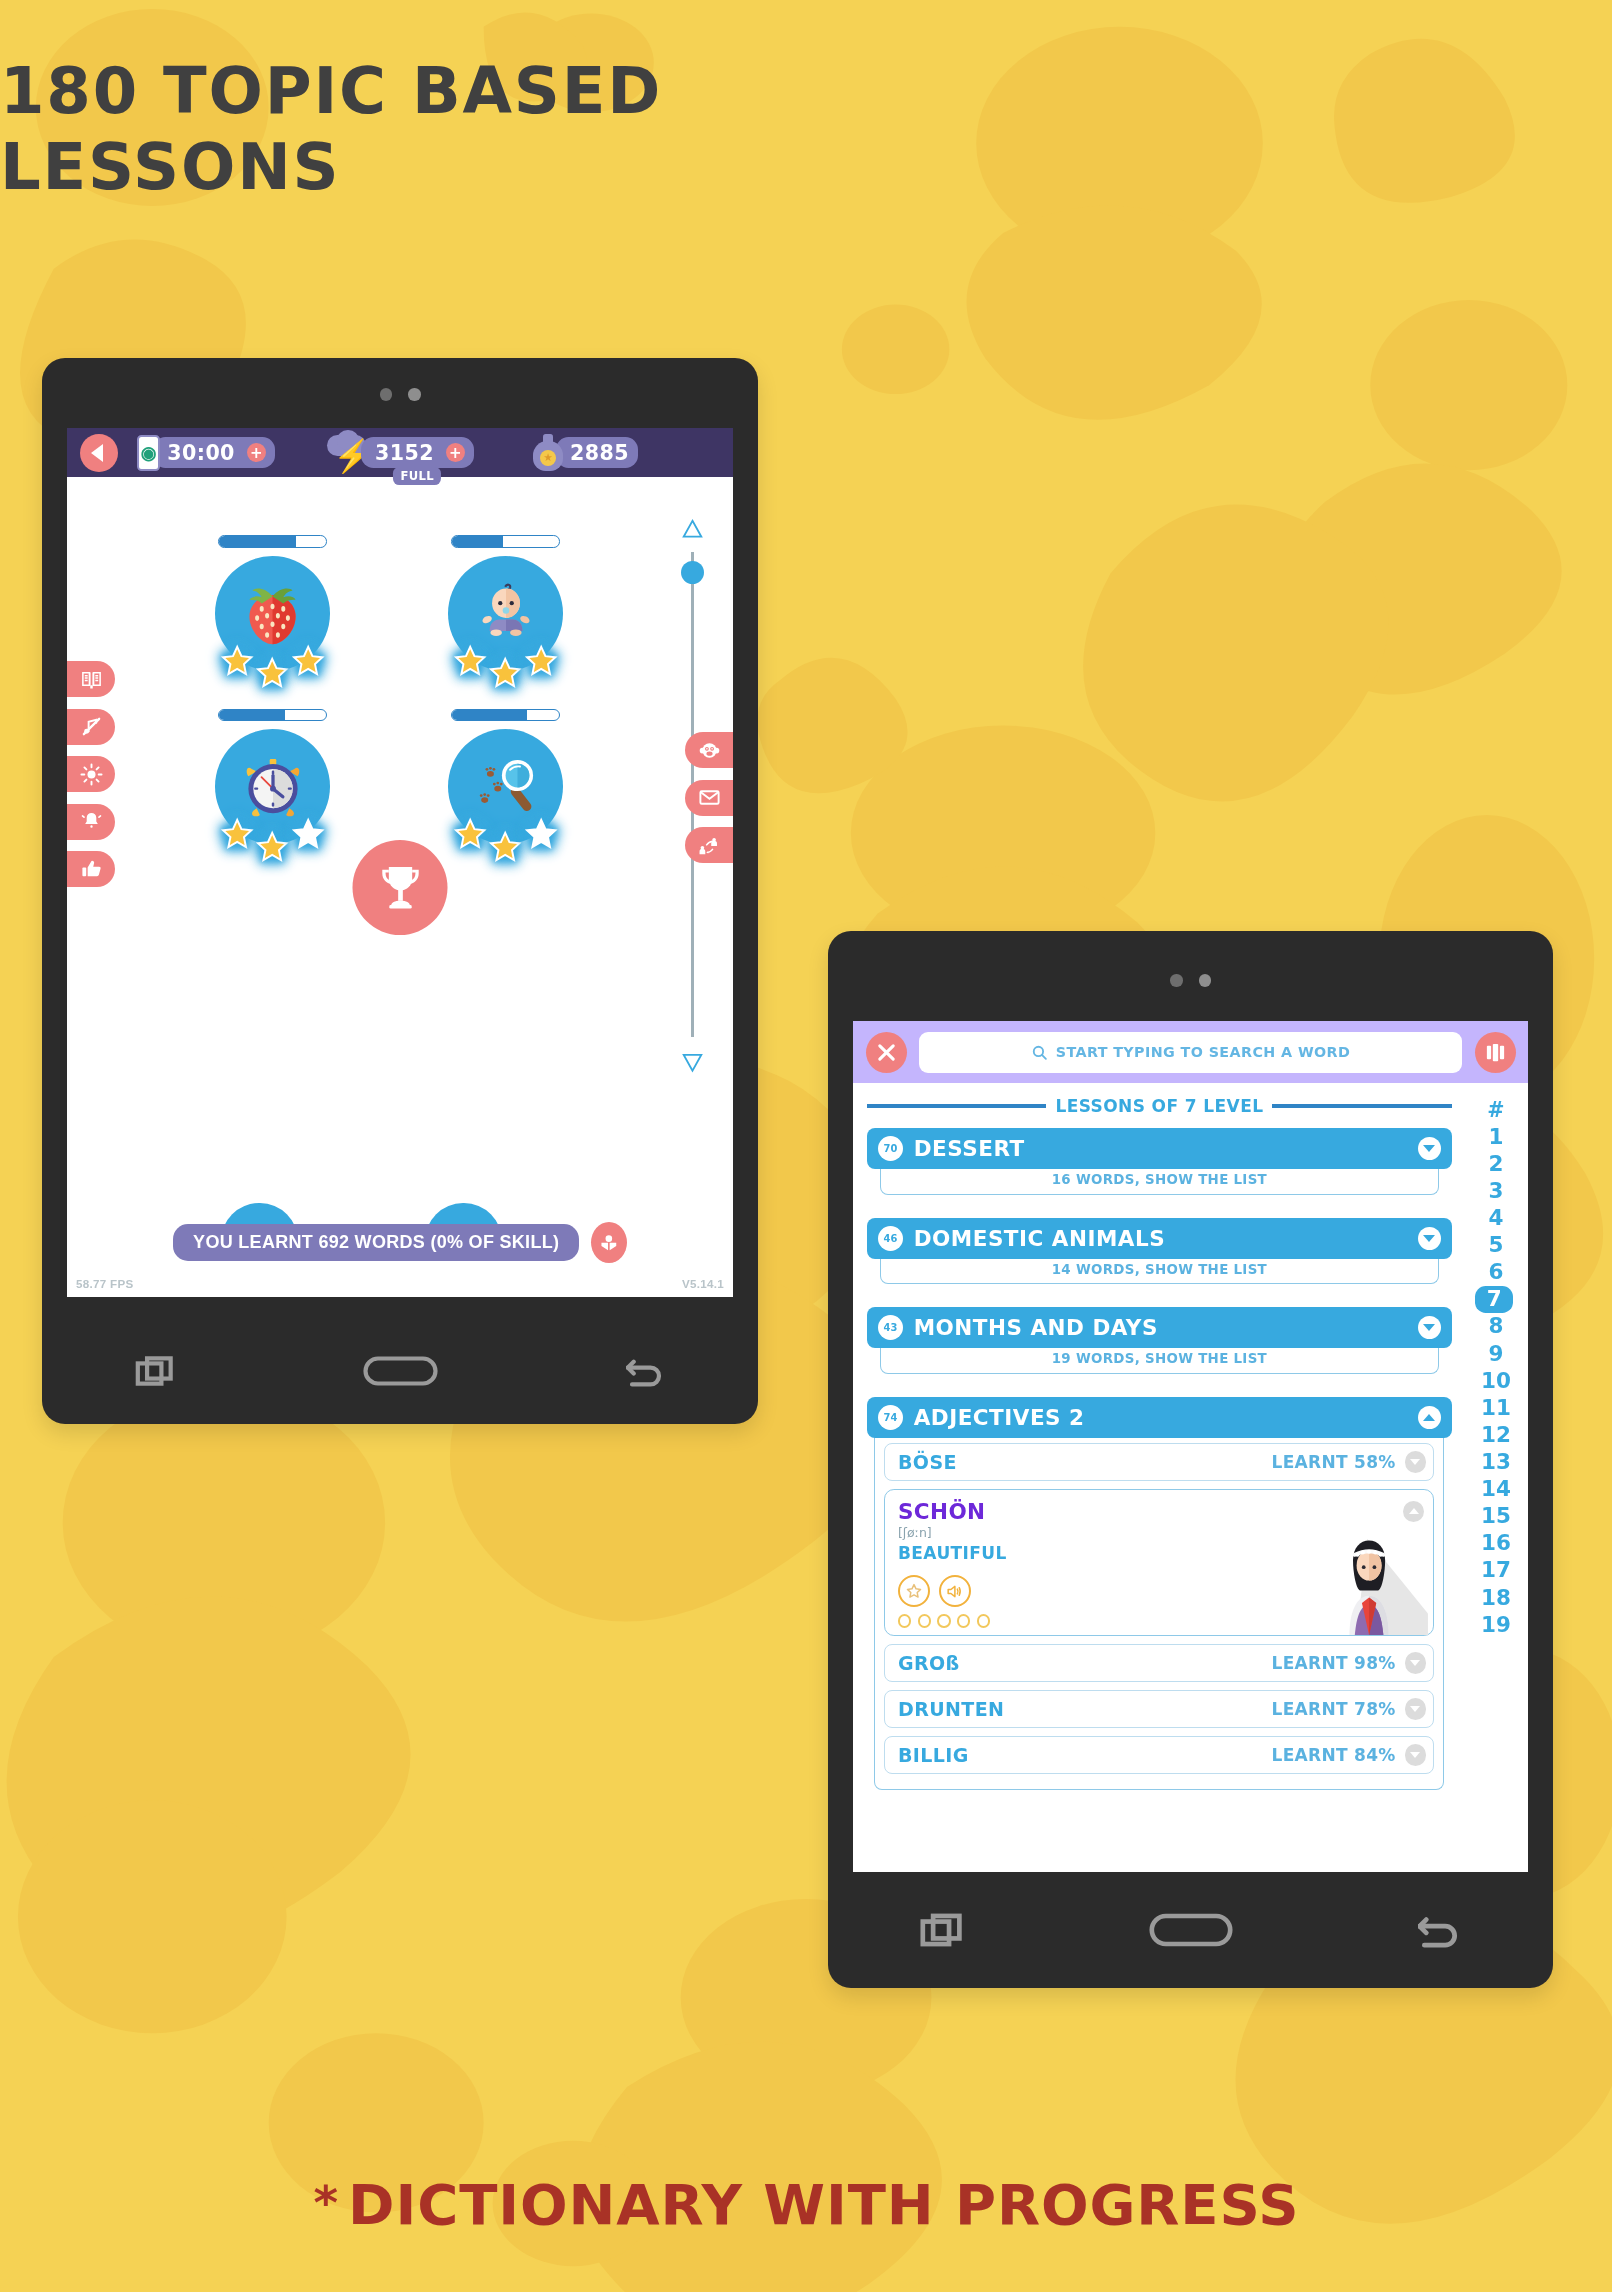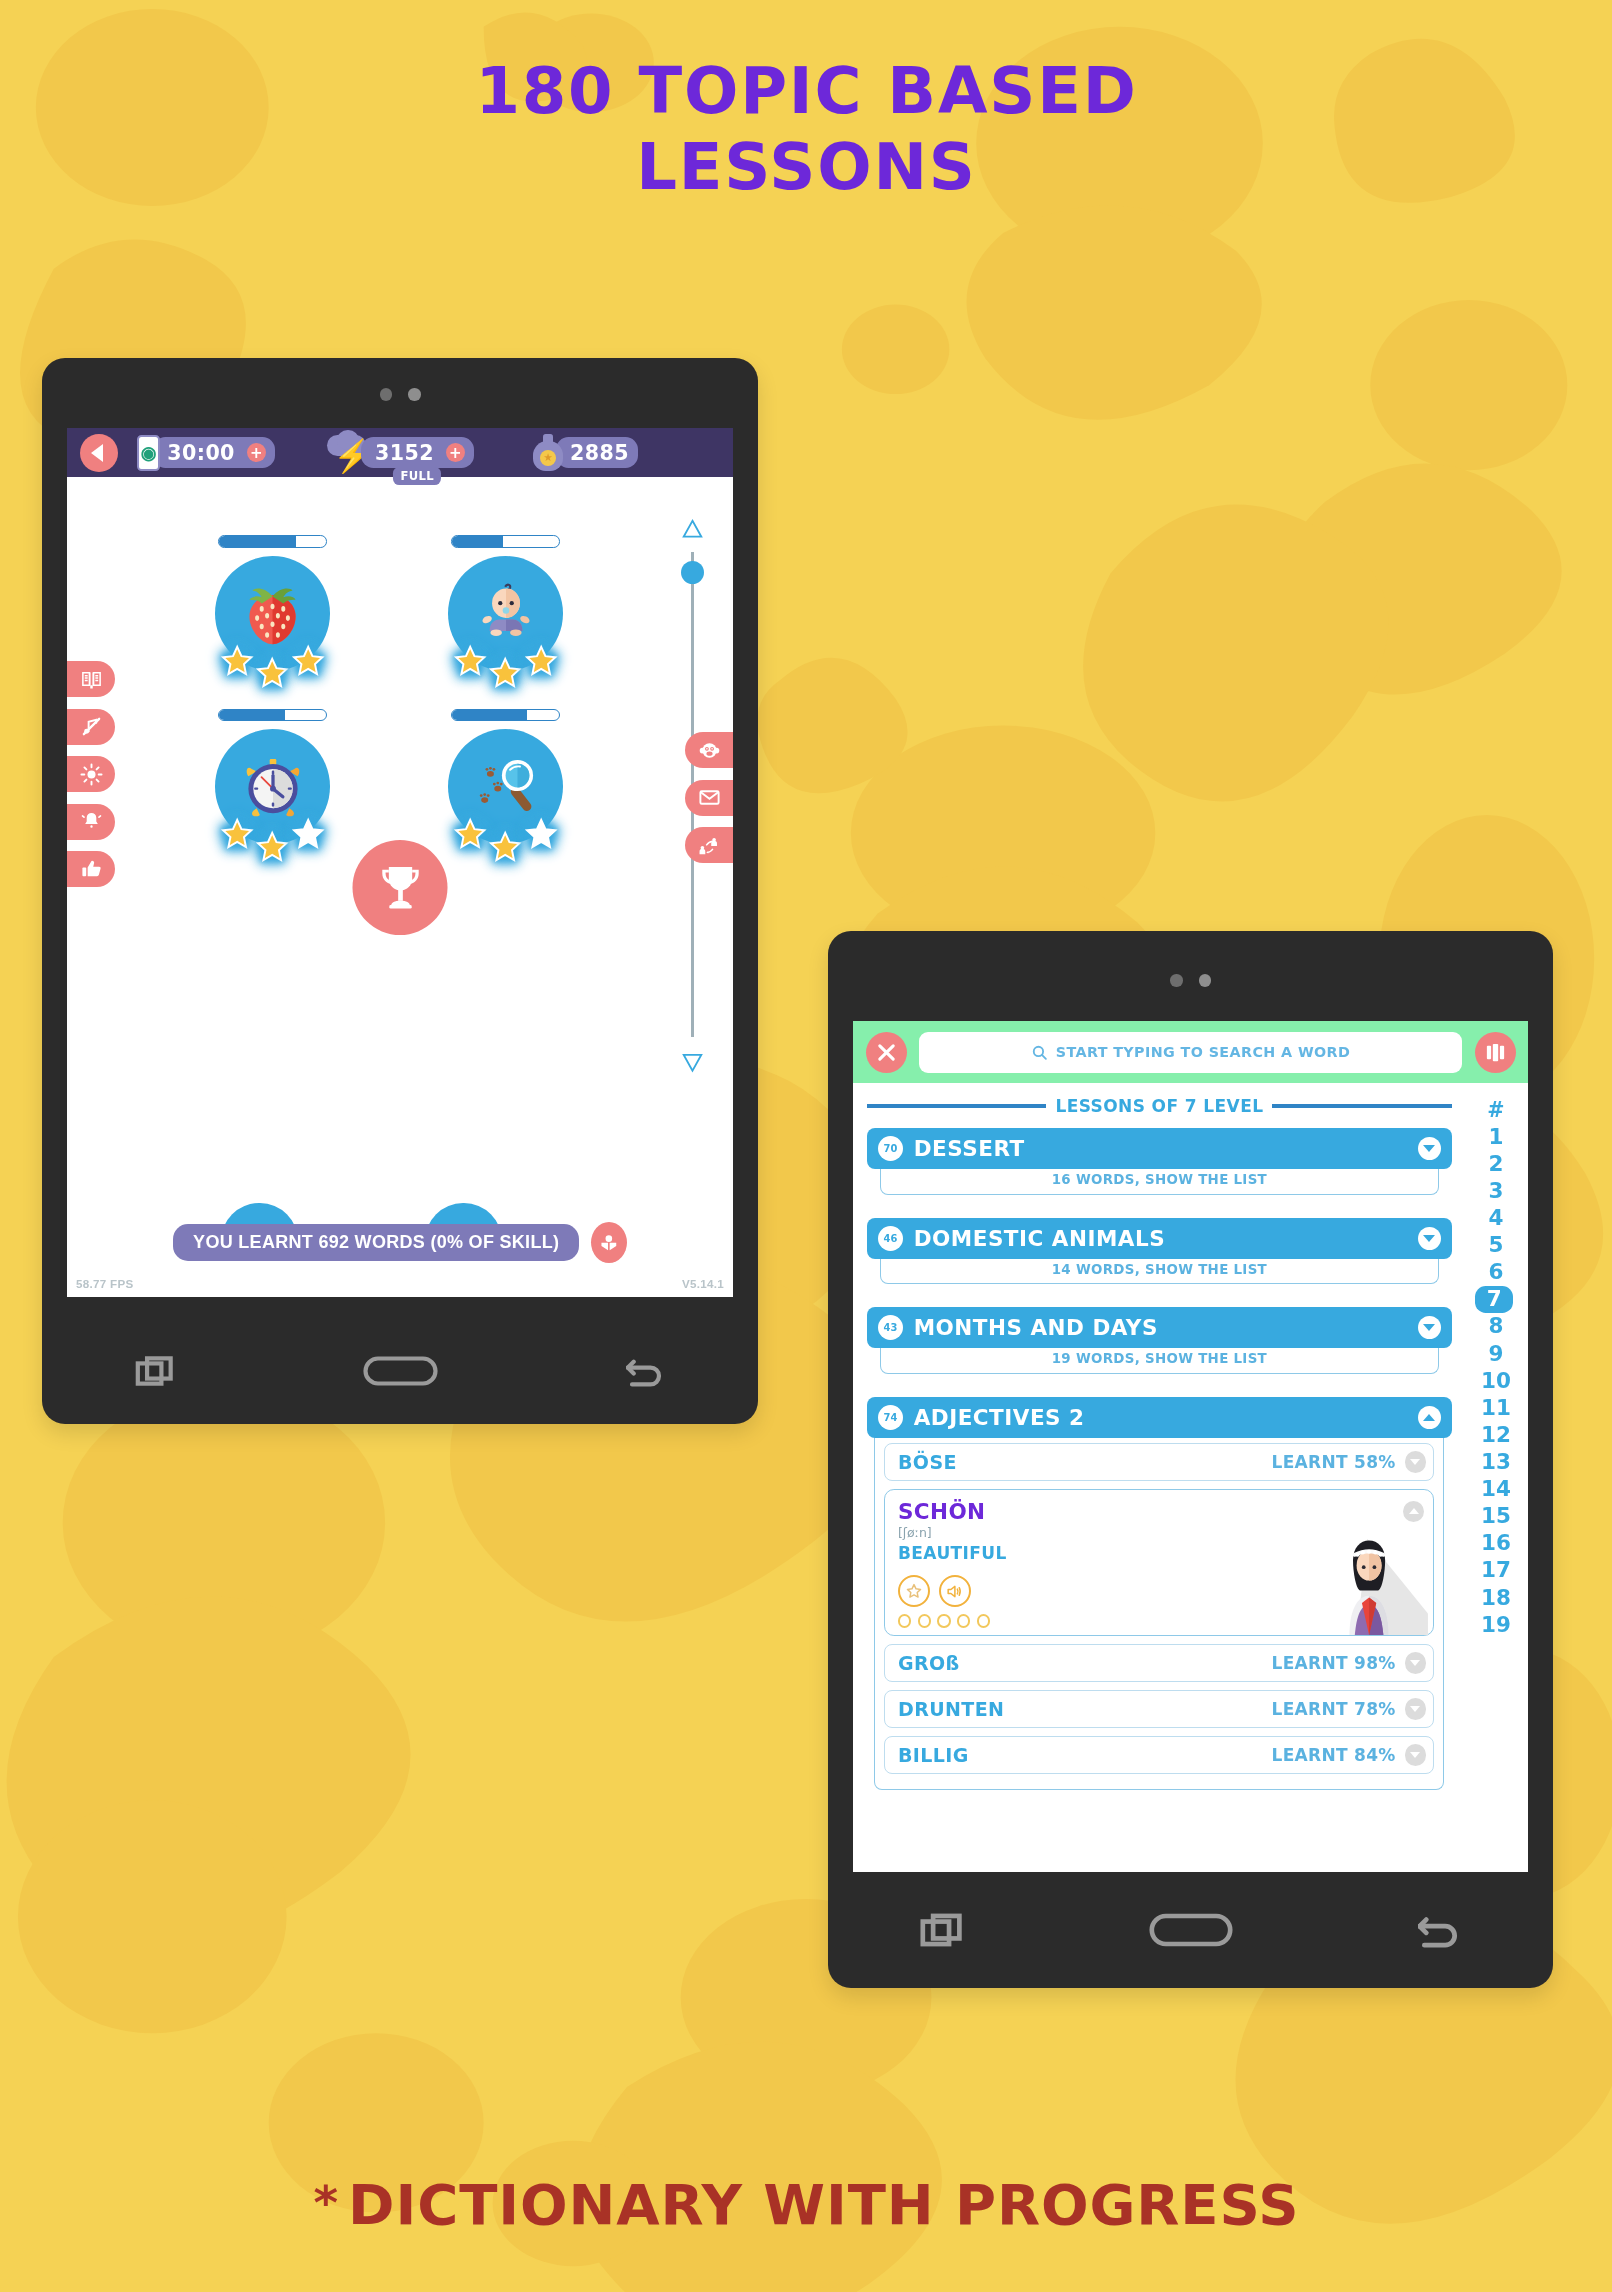--- a/index.html
+++ b/index.html
@@ -10,22 +10,22 @@
     position: relative;
     overflow: hidden;
   }
 
   
   #bg-silhouettes { position:absolute; inset:0; width:1613px; height:2293px; z-index:0; }
 
   
   .headline {
     position: absolute; left: 0; right: 0; top: 54px;
-    text-align: center; z-index: 3;
-    color: #6d28d9;
+    text-align: left; z-index: 3;
+    color: #404040;
     font-weight: 900;
     font-size: 64px;
     letter-spacing: 1.8px;
     line-height: 1.18;
     font-family: "DejaVu Sans", sans-serif;
   }
   .headline .l1 { display:block; }
   .headline .l2 { display:block; }
 
   .footline {
@@ -167,21 +167,21 @@
     width:36px;height:41px;border-radius:50%;background:#F08080;
     display:flex;align-items:center;justify-content:center;
   }
   .fps  { position:absolute; left:9px; bottom:7.2px; font-size:11.6px; font-weight:900; color:#B9C4C9; letter-spacing:0.3px;}
   .ver  { position:absolute; right:9px; bottom:7.2px; font-size:11.6px; font-weight:900; color:#B9C4C9; letter-spacing:0.3px;}
 
   
   #tablet2 { left:828px; top:931px; width:725px; height:1057px; }
   #t2-screen { left:25px; top:90px; width:675px; height:851px; }
 
-  .dict-head { background:#86efac; padding:10.7px 12.5px; display:flex; align-items:center; gap:12.5px; }
+  .dict-head { background:#c4b5fd; padding:10.7px 12.5px; display:flex; align-items:center; gap:12.5px; }
   .x-btn { width:41px;height:41px;border-radius:50%;background:#F08080;flex:0 0 auto;
            display:flex;align-items:center;justify-content:center; }
   .search-box {
     flex:1; height:41px; background:#fff; border-radius:9px;
     display:flex; align-items:center; justify-content:center; gap:8px;
   }
   .search-box .ph { color:#64B6E3; font-weight:900; font-size:14.3px; letter-spacing:0.4px; font-family:"DejaVu Sans",sans-serif;}
   .card-btn { width:41px;height:41px;border-radius:50%;background:#F08080;flex:0 0 auto;
            display:flex;align-items:center;justify-content:center; }
 

